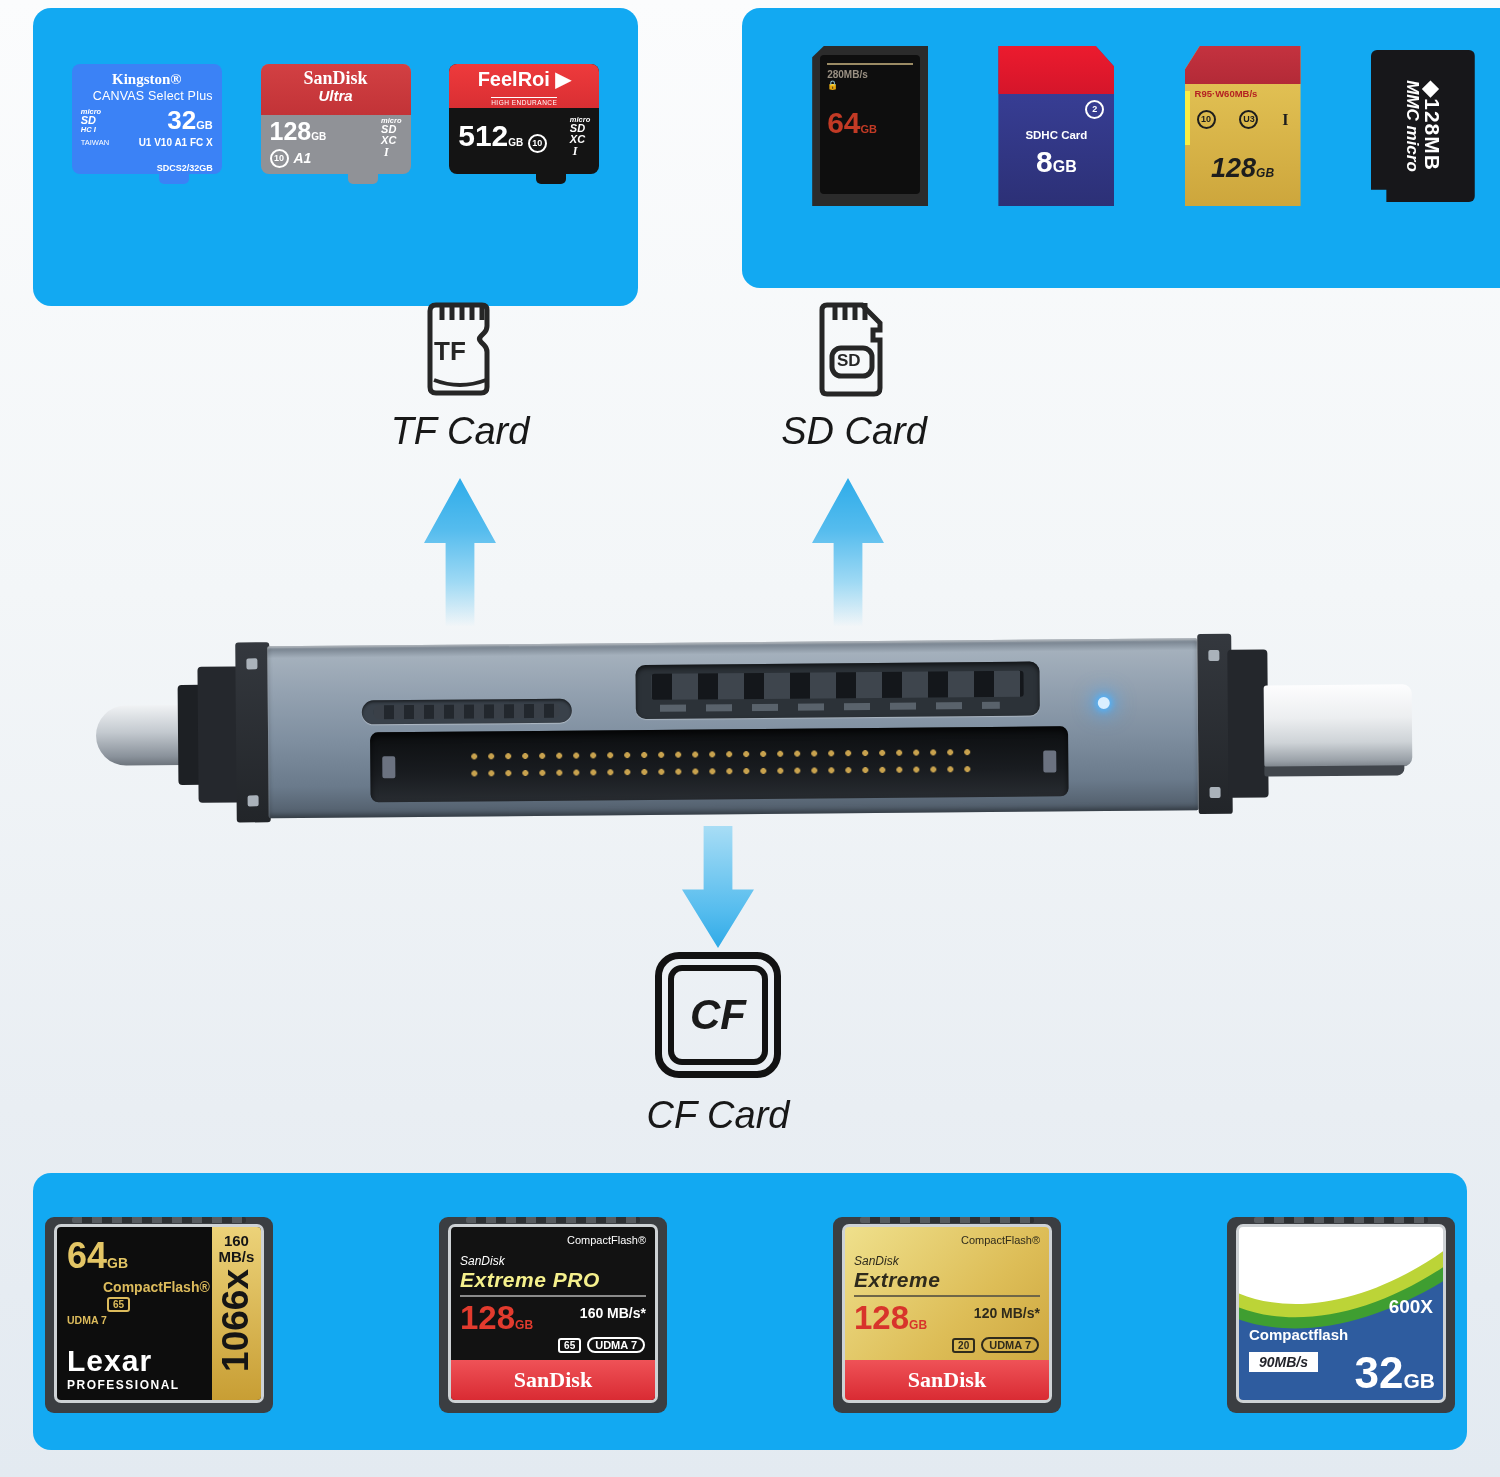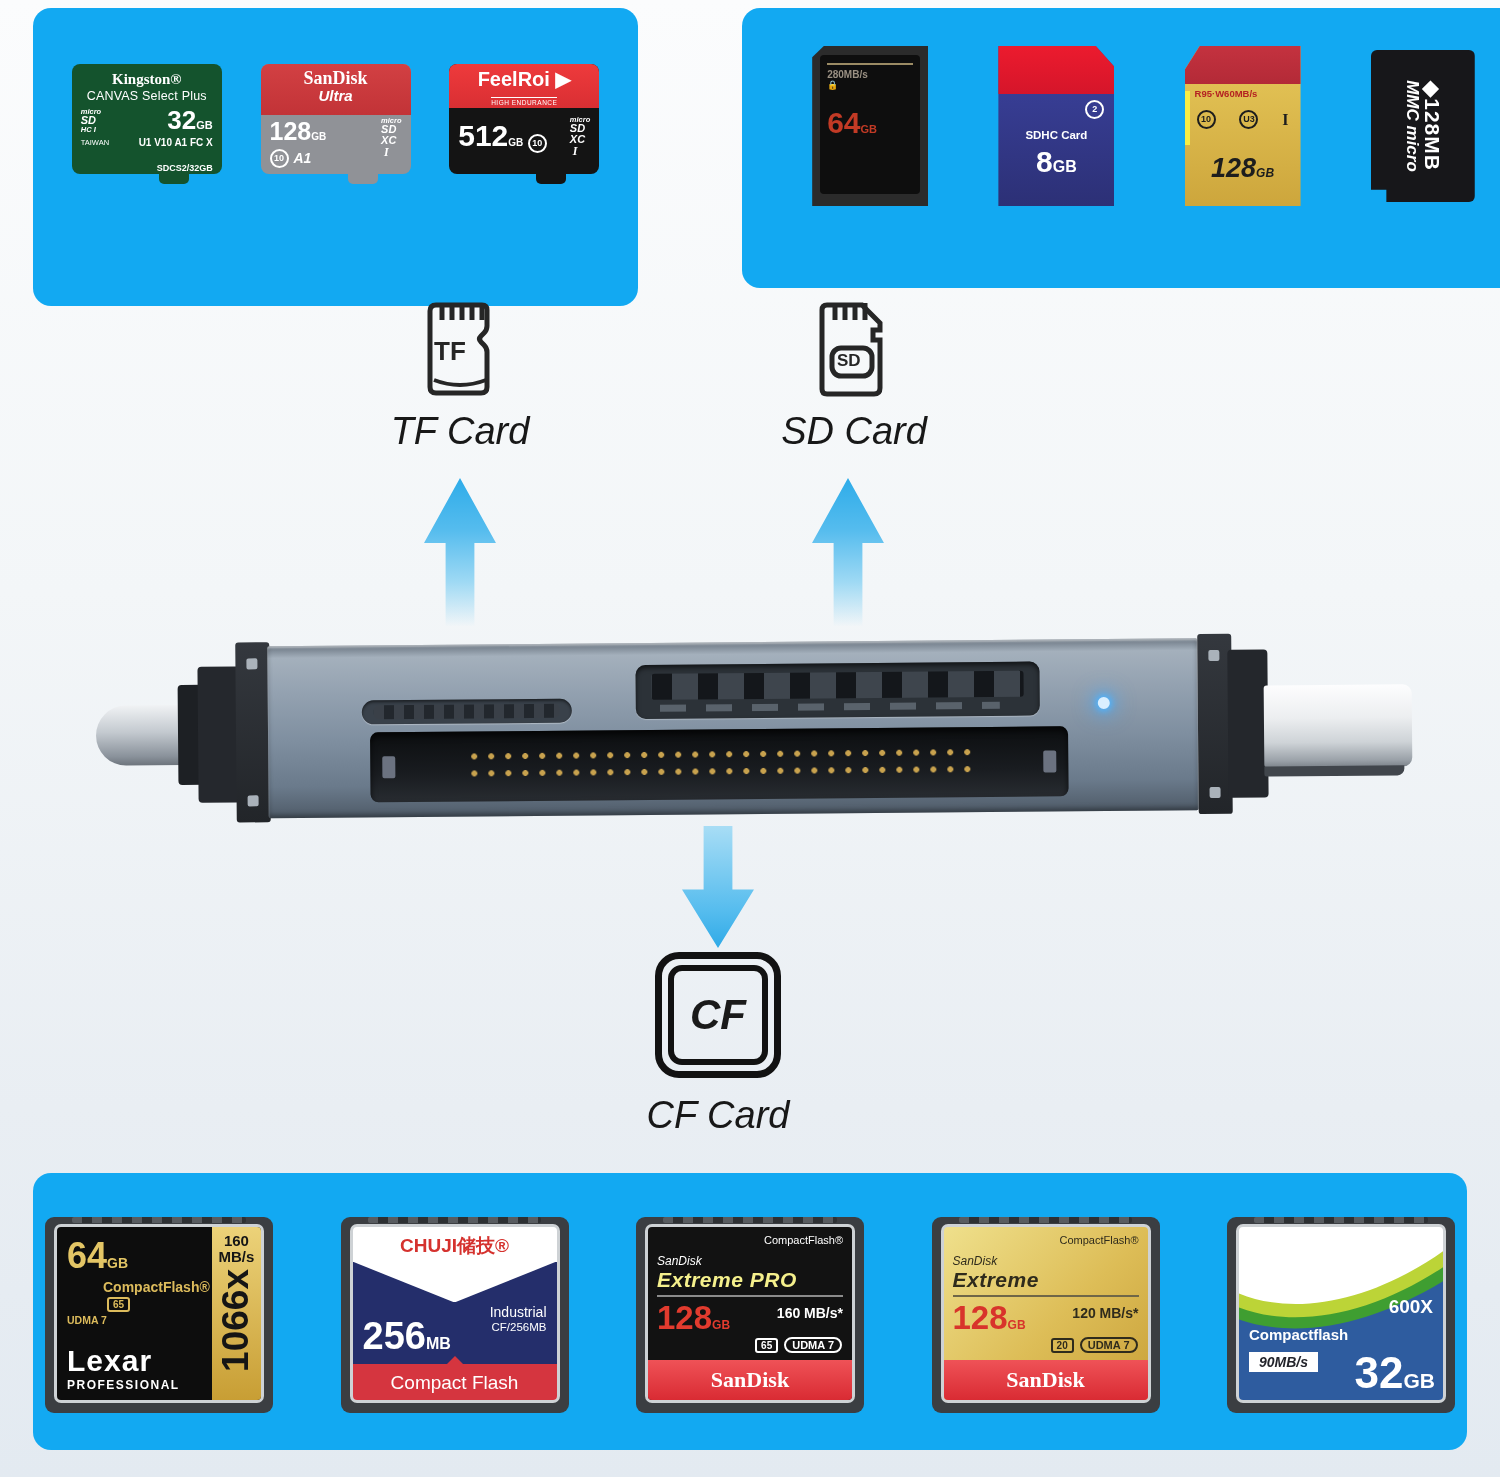--- a/index.html
+++ b/index.html
@@ -9,23 +9,23 @@
 
   
   .banner{position:absolute;background:#12a9f2;border-radius:18px;display:flex;justify-content:space-evenly;align-items:flex-start;}
   .banner-tl{left:33px;top:8px;width:605px;height:242px;padding-top:56px;}
   .banner-tr{left:742px;top:8px;width:803px;height:242px;padding-top:38px;}
   .banner-bottom{left:33px;top:1173px;width:1434px;height:277px;padding:44px 12px 0 12px;justify-content:space-between;align-items:flex-start;box-sizing:border-box;}
 
   
   .msd{position:relative;width:150px;height:110px;border-radius:8px;box-sizing:border-box;color:#fff;}
   .msd::after{content:"";position:absolute;bottom:-10px;left:58%;width:30px;height:11px;background:inherit;border-radius:0 0 5px 5px;}
-  .kingston{background:#14532d;padding:7px 9px 5px 9px;}
+  .kingston{background:#3b82f6;padding:7px 9px 5px 9px;}
   .k-brand{font-family:"Liberation Serif",serif;font-weight:bold;font-size:15px;text-align:center;}
-  .k-prod{font-size:12.5px;text-align:center;margin-top:1px;letter-spacing:.2px;}
+  .k-prod{font-size:12.5px;text-align:right;margin-top:1px;letter-spacing:.2px;}
   .k-mid{display:flex;justify-content:space-between;align-items:center;margin-top:2px;}
   .msd-logo{display:flex;flex-direction:column;line-height:1;font-size:7.5px;font-weight:bold;font-style:italic;}
   .msd-logo .b{font-size:11px;}
   .k-cap .num{font-size:26px;font-weight:bold;}
   .k-cap .unit{font-size:11px;font-weight:bold;}
   .k-row{display:flex;justify-content:space-between;align-items:center;font-size:7.5px;margin-top:1px;}
   .k-specs{font-size:10px;font-weight:bold;}
   .k-model{font-size:9px;font-weight:bold;margin-top:15px;text-align:right;}
 
   .ultra{background:#909297;}
@@ -397,36 +397,20 @@
           <div class="lexar-brand">Lexar</div>
           <div class="lexar-series">PROFESSIONAL</div>
         </div>
         <div class="lexar-right">
           <div class="lexar-speed">160 MB/s</div>
           <div class="lexar-x">1066x</div>
         </div>
       </div>
     </div>
 
-    <div class="cfcard">
-      <div class="face chuji-face">
-        <div class="chuji-brand">CHUJI储技®</div>
-        <div class="chuji-navy">
-          <div class="chuji-v"></div>
-          <div class="chuji-cap">
-            <span class="cap-big">256</span><span class="cap-unit">MB</span>
-          </div>
-          <div class="chuji-ind">
-            <div>Industrial</div>
-            <div class="chuji-model">CF/256MB</div>
-          </div>
-        </div>
-        <div class="chuji-band">Compact Flash</div>
-      </div>
-    </div>
 
     <div class="cfcard">
       <div class="face xpro-face">
         <div class="cf-type">CompactFlash®</div>
         <div class="sd-it">SanDisk</div>
         <div class="xpro-series">Extreme PRO</div>
         <hr class="xline">
         <div class="xrow">
           <div class="xcap">
             <span class="cap-big">128</span><span class="cap-unit">GB</span>

